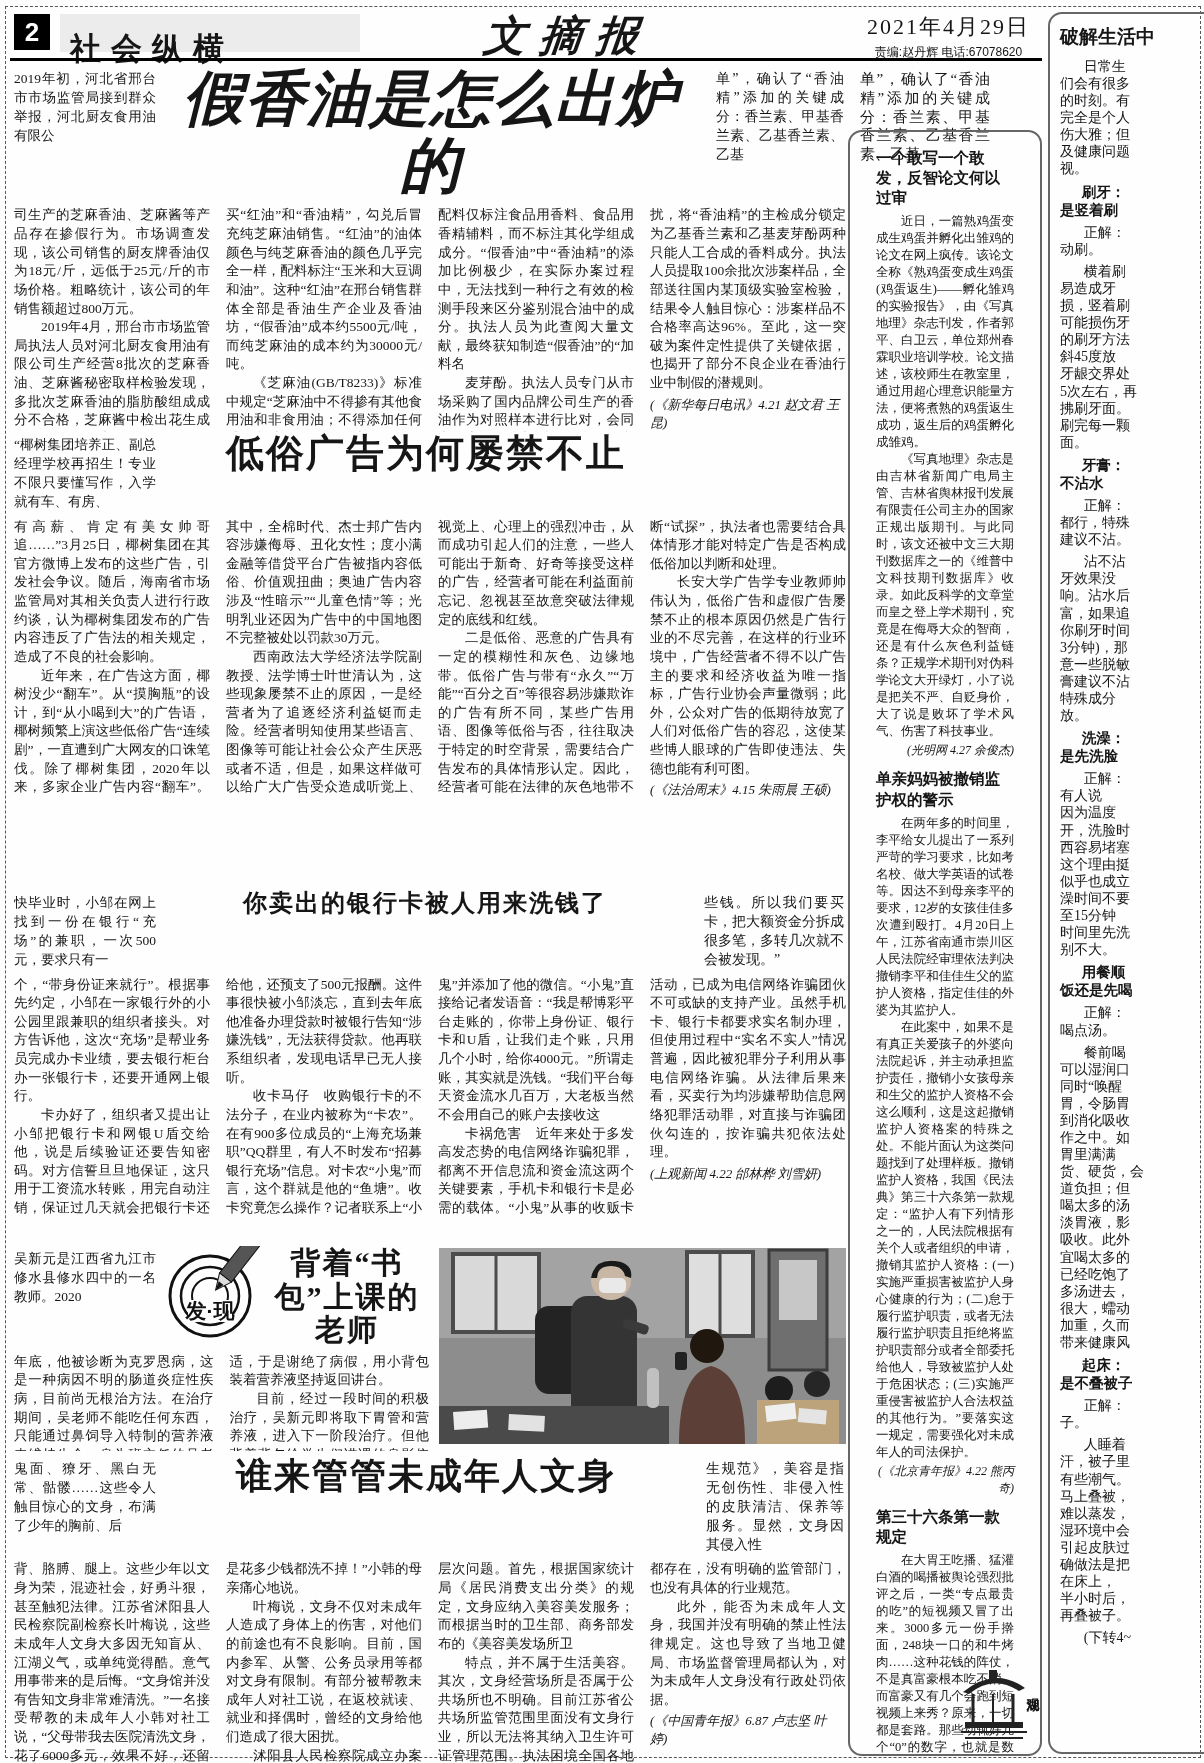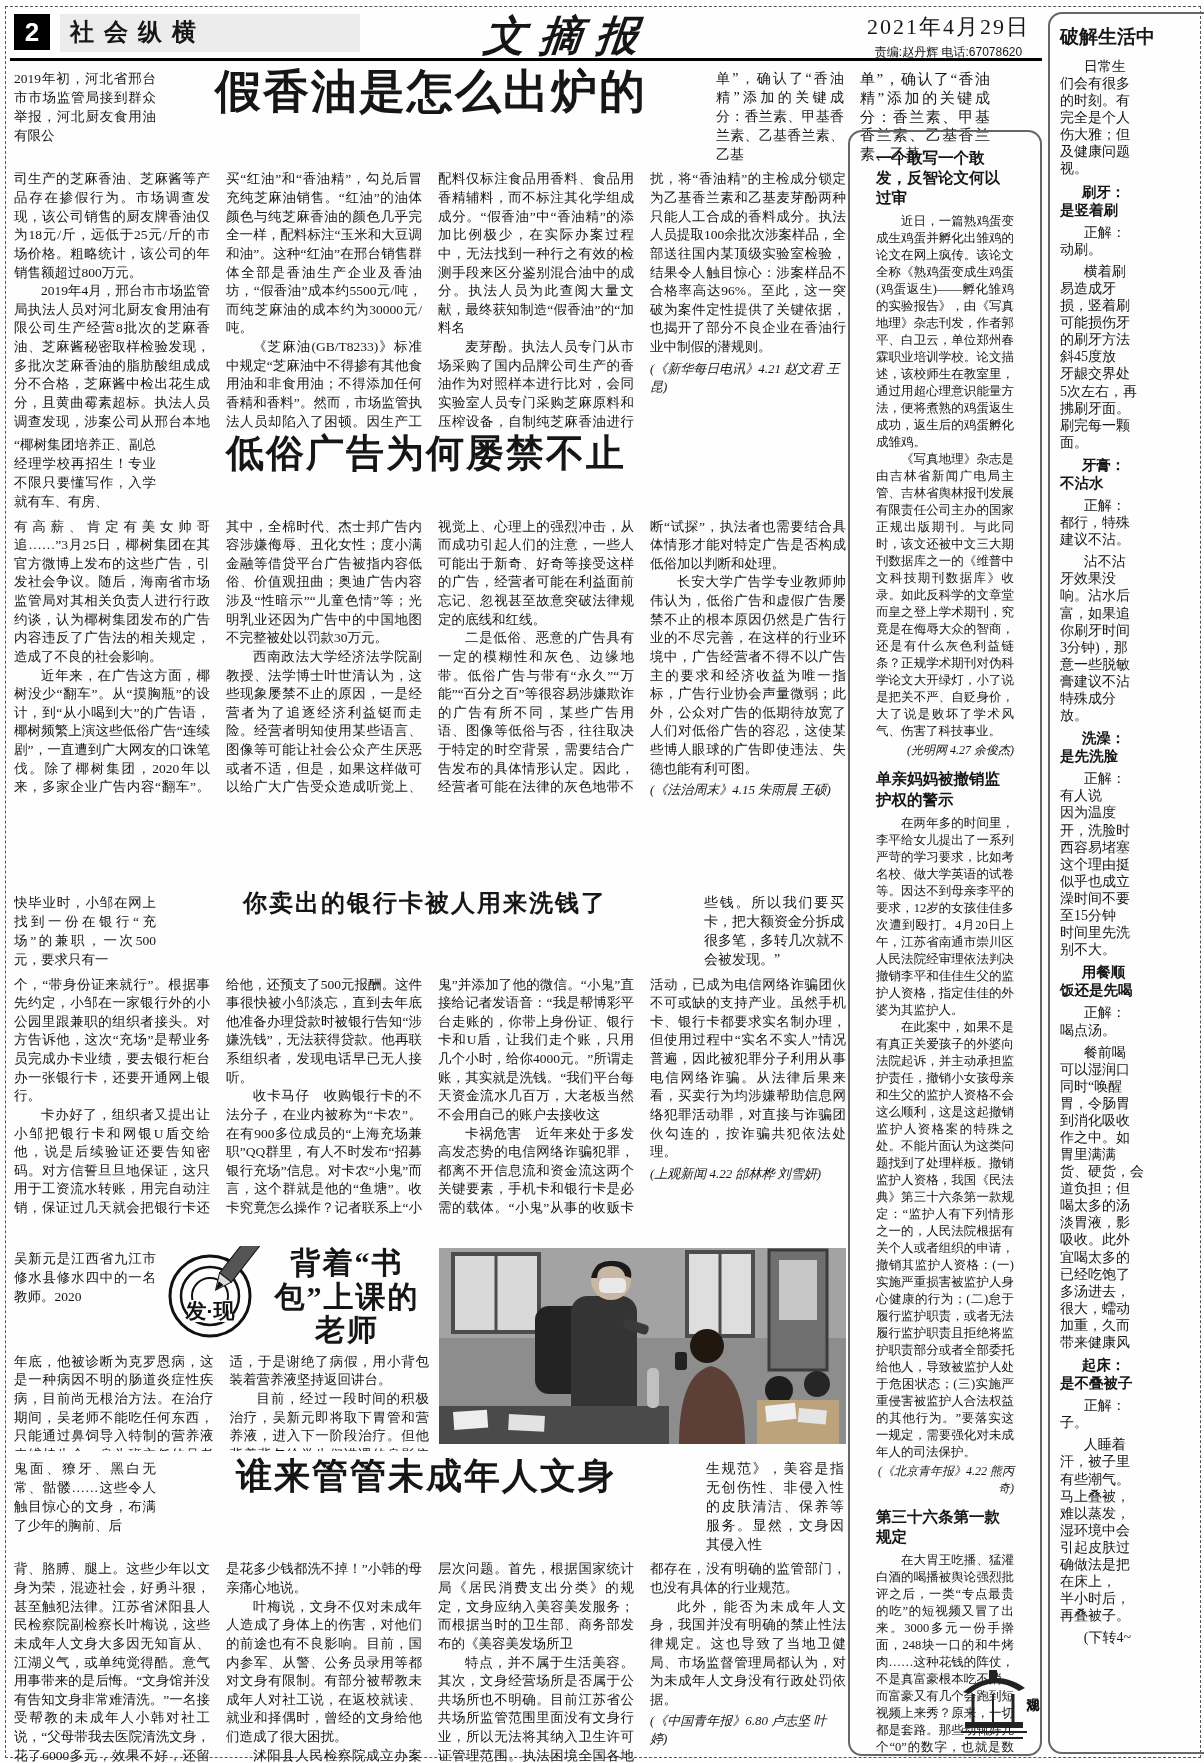--- a/index.html
+++ b/index.html
@@ -4,40 +4,40 @@
 <style>
   html,body{margin:0;padding:0;background:#e8e8e4;}
   #page{position:relative;width:1204px;height:1763px;background:#fefefe;overflow:hidden;
         font-family:"Liberation Serif","DejaVu Serif",serif;color:#161616;margin:0 auto;}
   .frame{position:absolute;left:5px;top:6px;right:3px;bottom:5px;border:1px dashed #555;pointer-events:none;}
   
   #header{position:absolute;left:14px;top:12px;width:1026px;height:44px;}
   .pagenum{position:absolute;left:0;top:2px;width:36px;height:36px;background:#000;color:#fff;
            font-family:"Liberation Sans",sans-serif;font-weight:bold;font-size:26px;text-align:center;line-height:36px;}
   .section-band{position:absolute;left:46px;top:2px;width:300px;height:38px;background:#ececec;}
-  .section-title{position:absolute;left:56px;top:4px;font-size:24px;font-weight:900;letter-spacing:10px;}
+  .section-title{position:absolute;left:56px;top:16px;font-size:31px;font-weight:900;letter-spacing:10px;}
   .masthead{position:absolute;left:470px;top:-4px;font-size:42px;font-weight:bold;font-style:italic;
             letter-spacing:14px;transform:skewX(-6deg);}
   .dateblock{position:absolute;right:10px;top:0;text-align:center;}
   .date{font-size:22px;letter-spacing:2px;}
   .editor{font-size:12px;margin-top:2px;font-family:"Liberation Sans",sans-serif;}
   #hrule{position:absolute;left:10px;top:58px;width:1032px;height:3px;background:#000;}
   
   #main{position:absolute;left:14px;top:66px;width:832px;height:1691px;}
   .article{position:absolute;left:0;width:832px;overflow:hidden;}
   .art-head{display:flex;align-items:flex-start;}
   .lead{flex:none;font-size:13.5px;line-height:1.4;text-align:justify;padding-top:4px;}
   .headline{flex:1;text-align:center;font-weight:900;line-height:1.12;letter-spacing:2px;}
   .spillbox{flex:none;font-size:14px;line-height:1.35;text-align:justify;padding:4px 2px 0 10px;}
   .art-body{column-gap:16px;text-align:justify;font-size:13.5px;line-height:1.38;margin-top:6px;}
   .para{margin:0;text-indent:2em;}
   .para.cont{text-indent:0;}
   .cite{text-align:left;font-size:13px;font-style:italic;padding:3px 6px 0 0;}
   
-  #art1{top:0;height:366px;}   #art1 .headline{font-size:46px;}
+  #art1{top:0;height:366px;}   #art1 .headline{font-size:60px;font-style:italic;}
   #art2{top:366px;height:458px;} #art2 .headline{font-size:38px;margin-right:150px;}
   #art3{top:824px;height:356px;} #art3 .headline{font-size:24px;}
   #art4{top:1180px;height:205px;} #art4 .headline{font-size:30px;margin-right:10px;}
   #art5{top:1390px;height:306px;} #art5 .headline{font-size:36px;}
   #art1 .art-body,#art2 .art-body,#art3 .art-body,#art5 .art-body{column-count:4;}
   #art4 .art-body{column-count:2;width:415px;}
   .lead-w{width:142px;}
   #photo-wrap{position:absolute;left:425px;top:2px;width:407px;height:196px;background:#888;}
   #logo-wrap{flex:none;width:104px;height:100px;margin:-6px 4px 0 6px;}
   
@@ -197,21 +197,21 @@
         <div class="spillbox" style="width:138px">生规范》，美容是指无创伤性、非侵入性的皮肤清洁、保养等服务。显然，文身因其侵入性</div>
       </div>
       <div class="art-body">
         <div>
             <p class="para cont">背、胳膊、腿上。这些少年以文身为荣，混迹社会，好勇斗狠，甚至触犯法律。江苏省沭阳县人民检察院副检察长叶梅说，这些未成年人文身大多因无知盲从、江湖义气，或单纯觉得酷。意气用事带来的是后悔。“文身馆并没有告知文身非常难清洗。”一名接受帮教的未成年人小韩对社工说，“父母带我去医院清洗文身，花了6000多元，效果不好，还留了疤痕。”“给几块钱就能文，但是花多少钱都洗不掉！”小韩的母亲痛心地说。</p>
             <p class="para">叶梅说，文身不仅对未成年人造成了身体上的伤害，对他们的前途也有不良影响。目前，国内参军、从警、公务员录用等都对文身有限制。有部分被帮教未成年人对社工说，在返校就读、就业和择偶时，曾经的文身给他们造成了很大困扰。</p>
             <p class="para">沭阳县人民检察院成立办案组调查发现，文身行业存在的深层次问题。首先，根据国家统计局《居民消费支出分类》的规定，文身应纳入美容美发服务；而根据当时的卫生部、商务部发布的《美容美发场所卫</p>
             <p class="para">特点，并不属于生活美容。其次，文身经营场所是否属于公共场所也不明确。目前江苏省公共场所监管范围里面没有文身行业，所以无法将其纳入卫生许可证管理范围。执法困境全国各地都存在，没有明确的监管部门，也没有具体的行业规范。</p>
             <p class="para">此外，能否为未成年人文身，我国并没有明确的禁止性法律规定。这也导致了当地卫健局、市场监督管理局都认为，对为未成年人文身没有行政处罚依据。</p>
           </div>
-        <div class="cite">(《中国青年报》6.80 卢志坚 叶婷)</div>
+        <div class="cite">(《中国青年报》6.87 卢志坚 叶婷)</div>
       </div>
     </div>
   </div>
 
   <div id="mid-spill">单”，确认了“香油精”添加的关键成分：香兰素、甲基香兰素、乙基香兰素、乙基</div>
   <div id="midbox">
     <div>
         <div class="m-title">一个敢写一个敢发，反智论文何以过审</div>
         <p class="m-para">近日，一篇熟鸡蛋变成生鸡蛋并孵化出雏鸡的论文在网上疯传。该论文全称《熟鸡蛋变成生鸡蛋(鸡蛋返生)——孵化雏鸡的实验报告》，由《写真地理》杂志刊发，作者郭平、白卫云，单位郑州春霖职业培训学校。论文描述，该校师生在教室里，通过用超心理意识能量方法，便将煮熟的鸡蛋返生成功，返生后的鸡蛋孵化成雏鸡。</p>
         <p class="m-para">《写真地理》杂志是由吉林省新闻广电局主管、吉林省舆林报刊发展有限责任公司主办的国家正规出版期刊。与此同时，该文还被中文三大期刊数据库之一的《维普中文科技期刊数据库》收录。如此反科学的文章堂而皇之登上学术期刊，究竟是在侮辱大众的智商，还是有什么灰色利益链条？正规学术期刊对伪科学论文大开绿灯，小了说是把关不严、自贬身价，大了说是败坏了学术风气、伤害了科技事业。</p>

